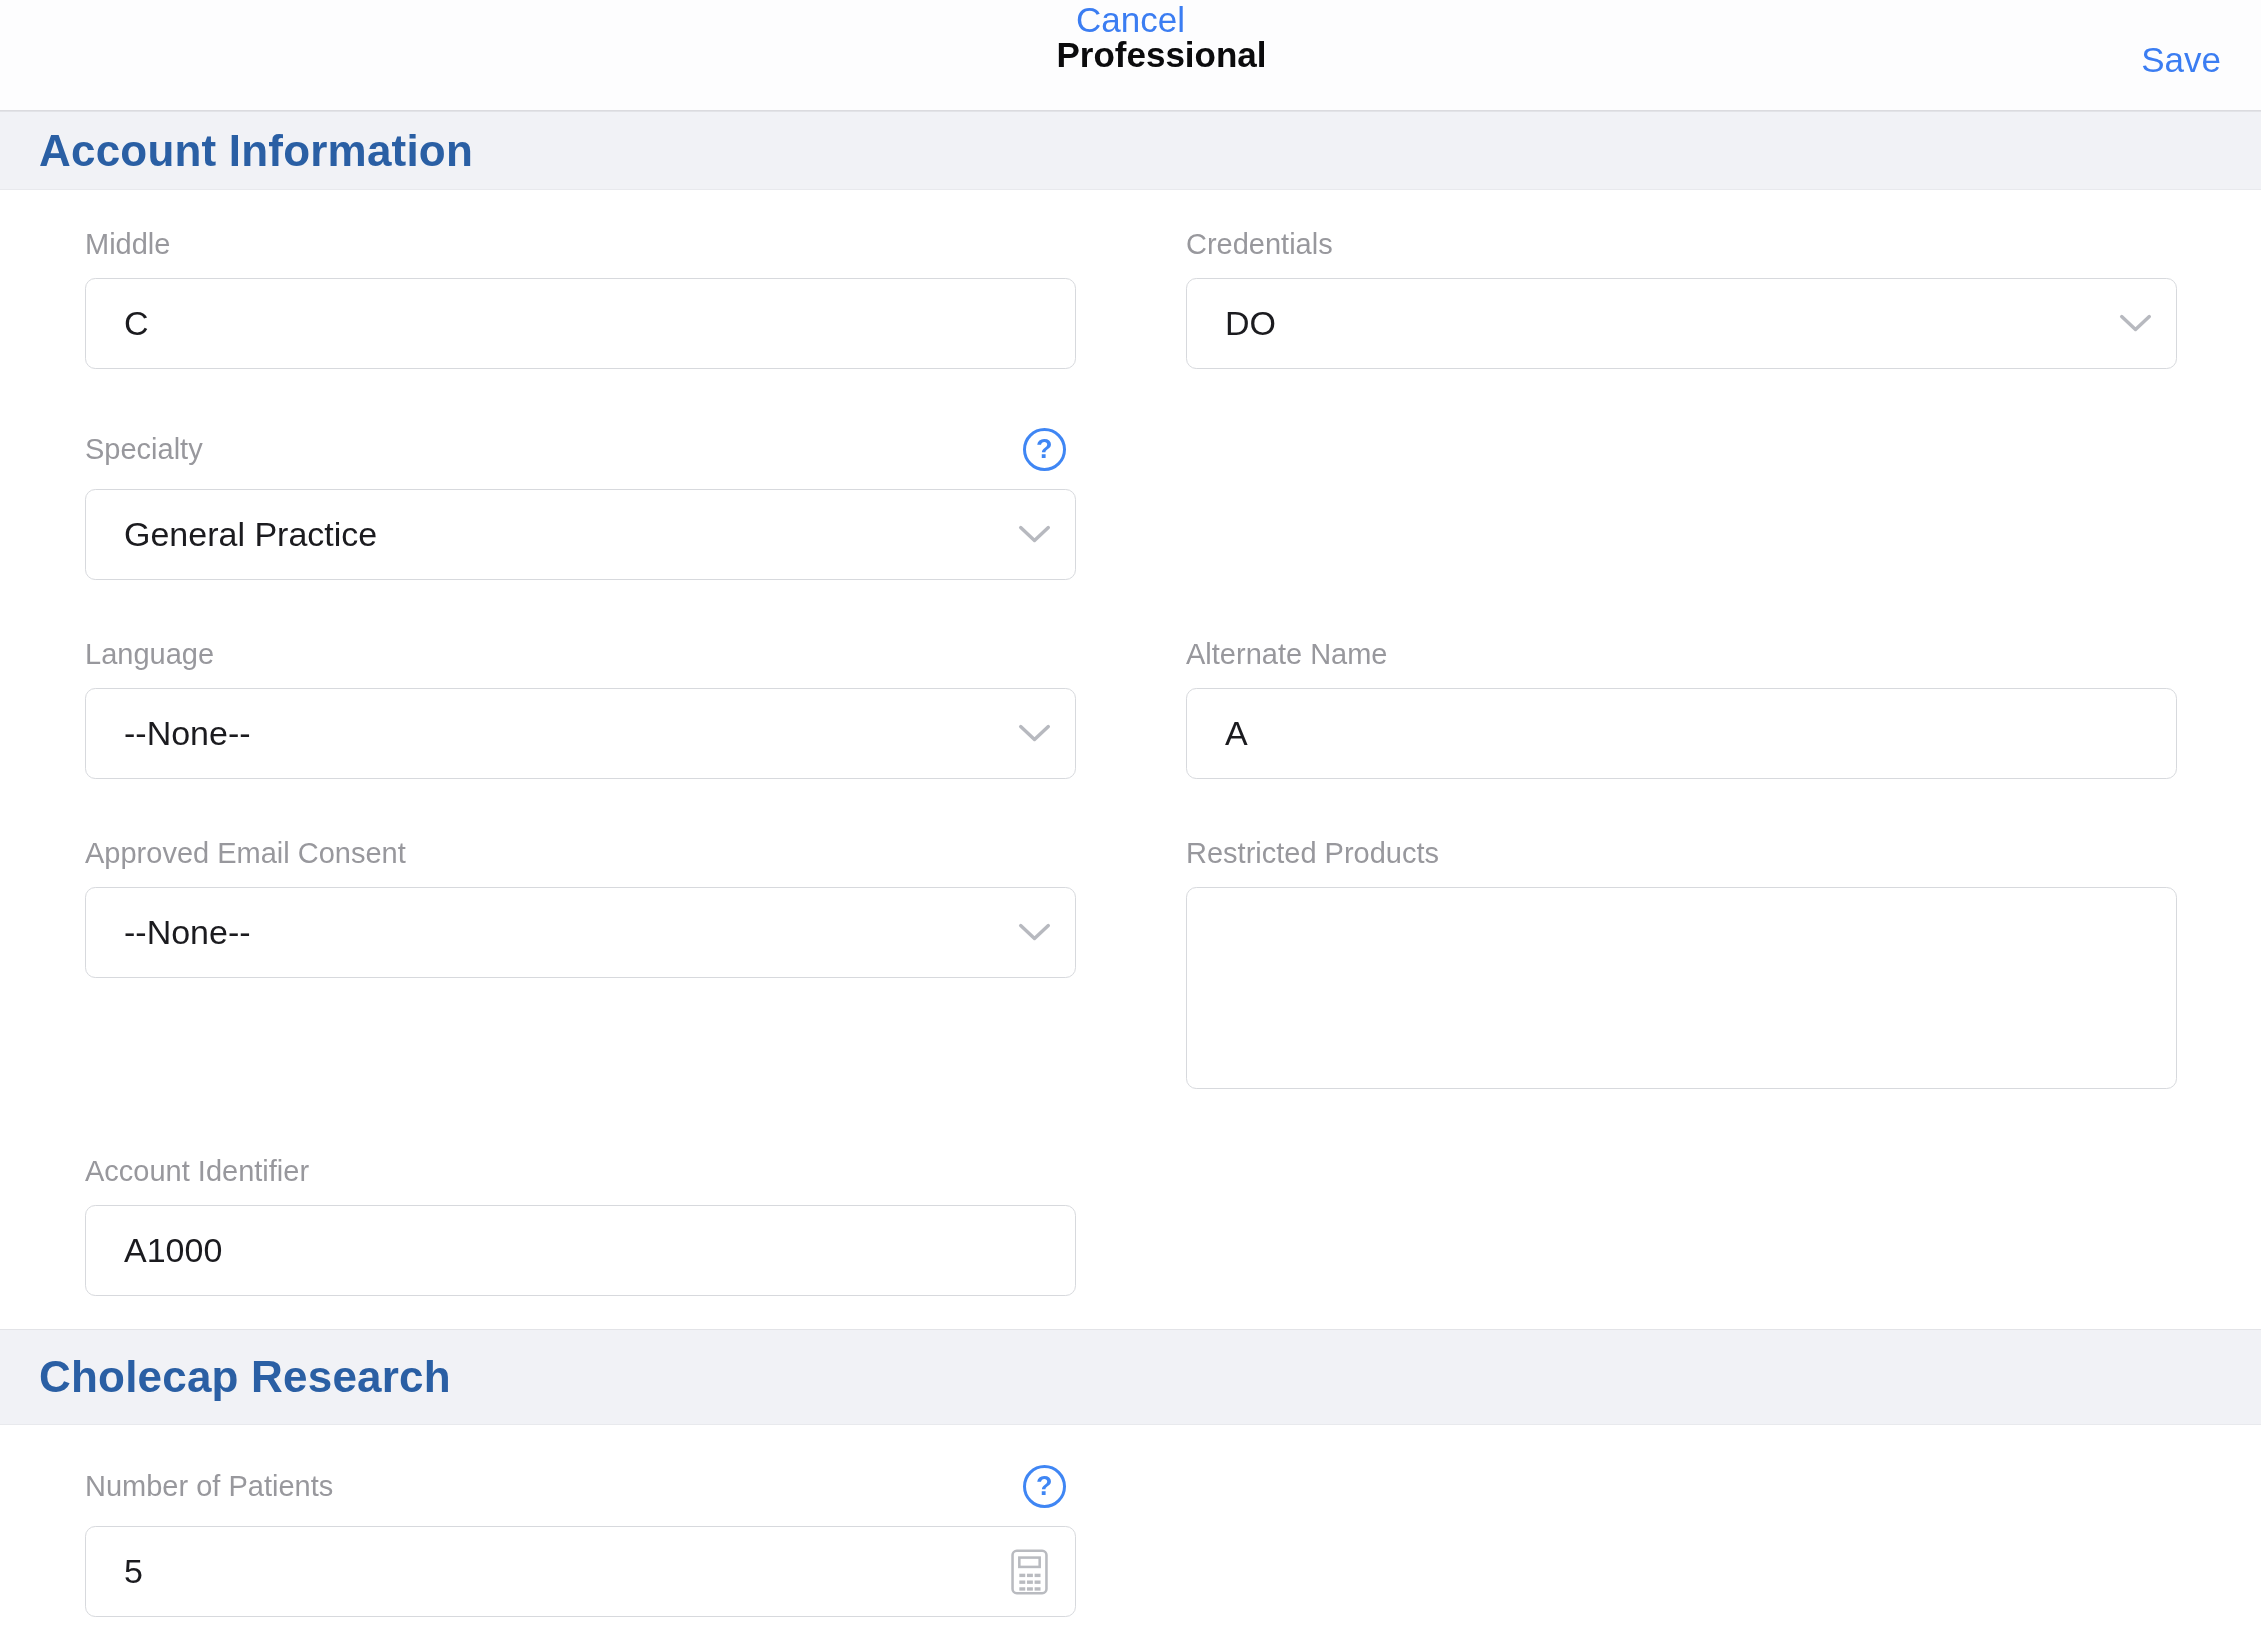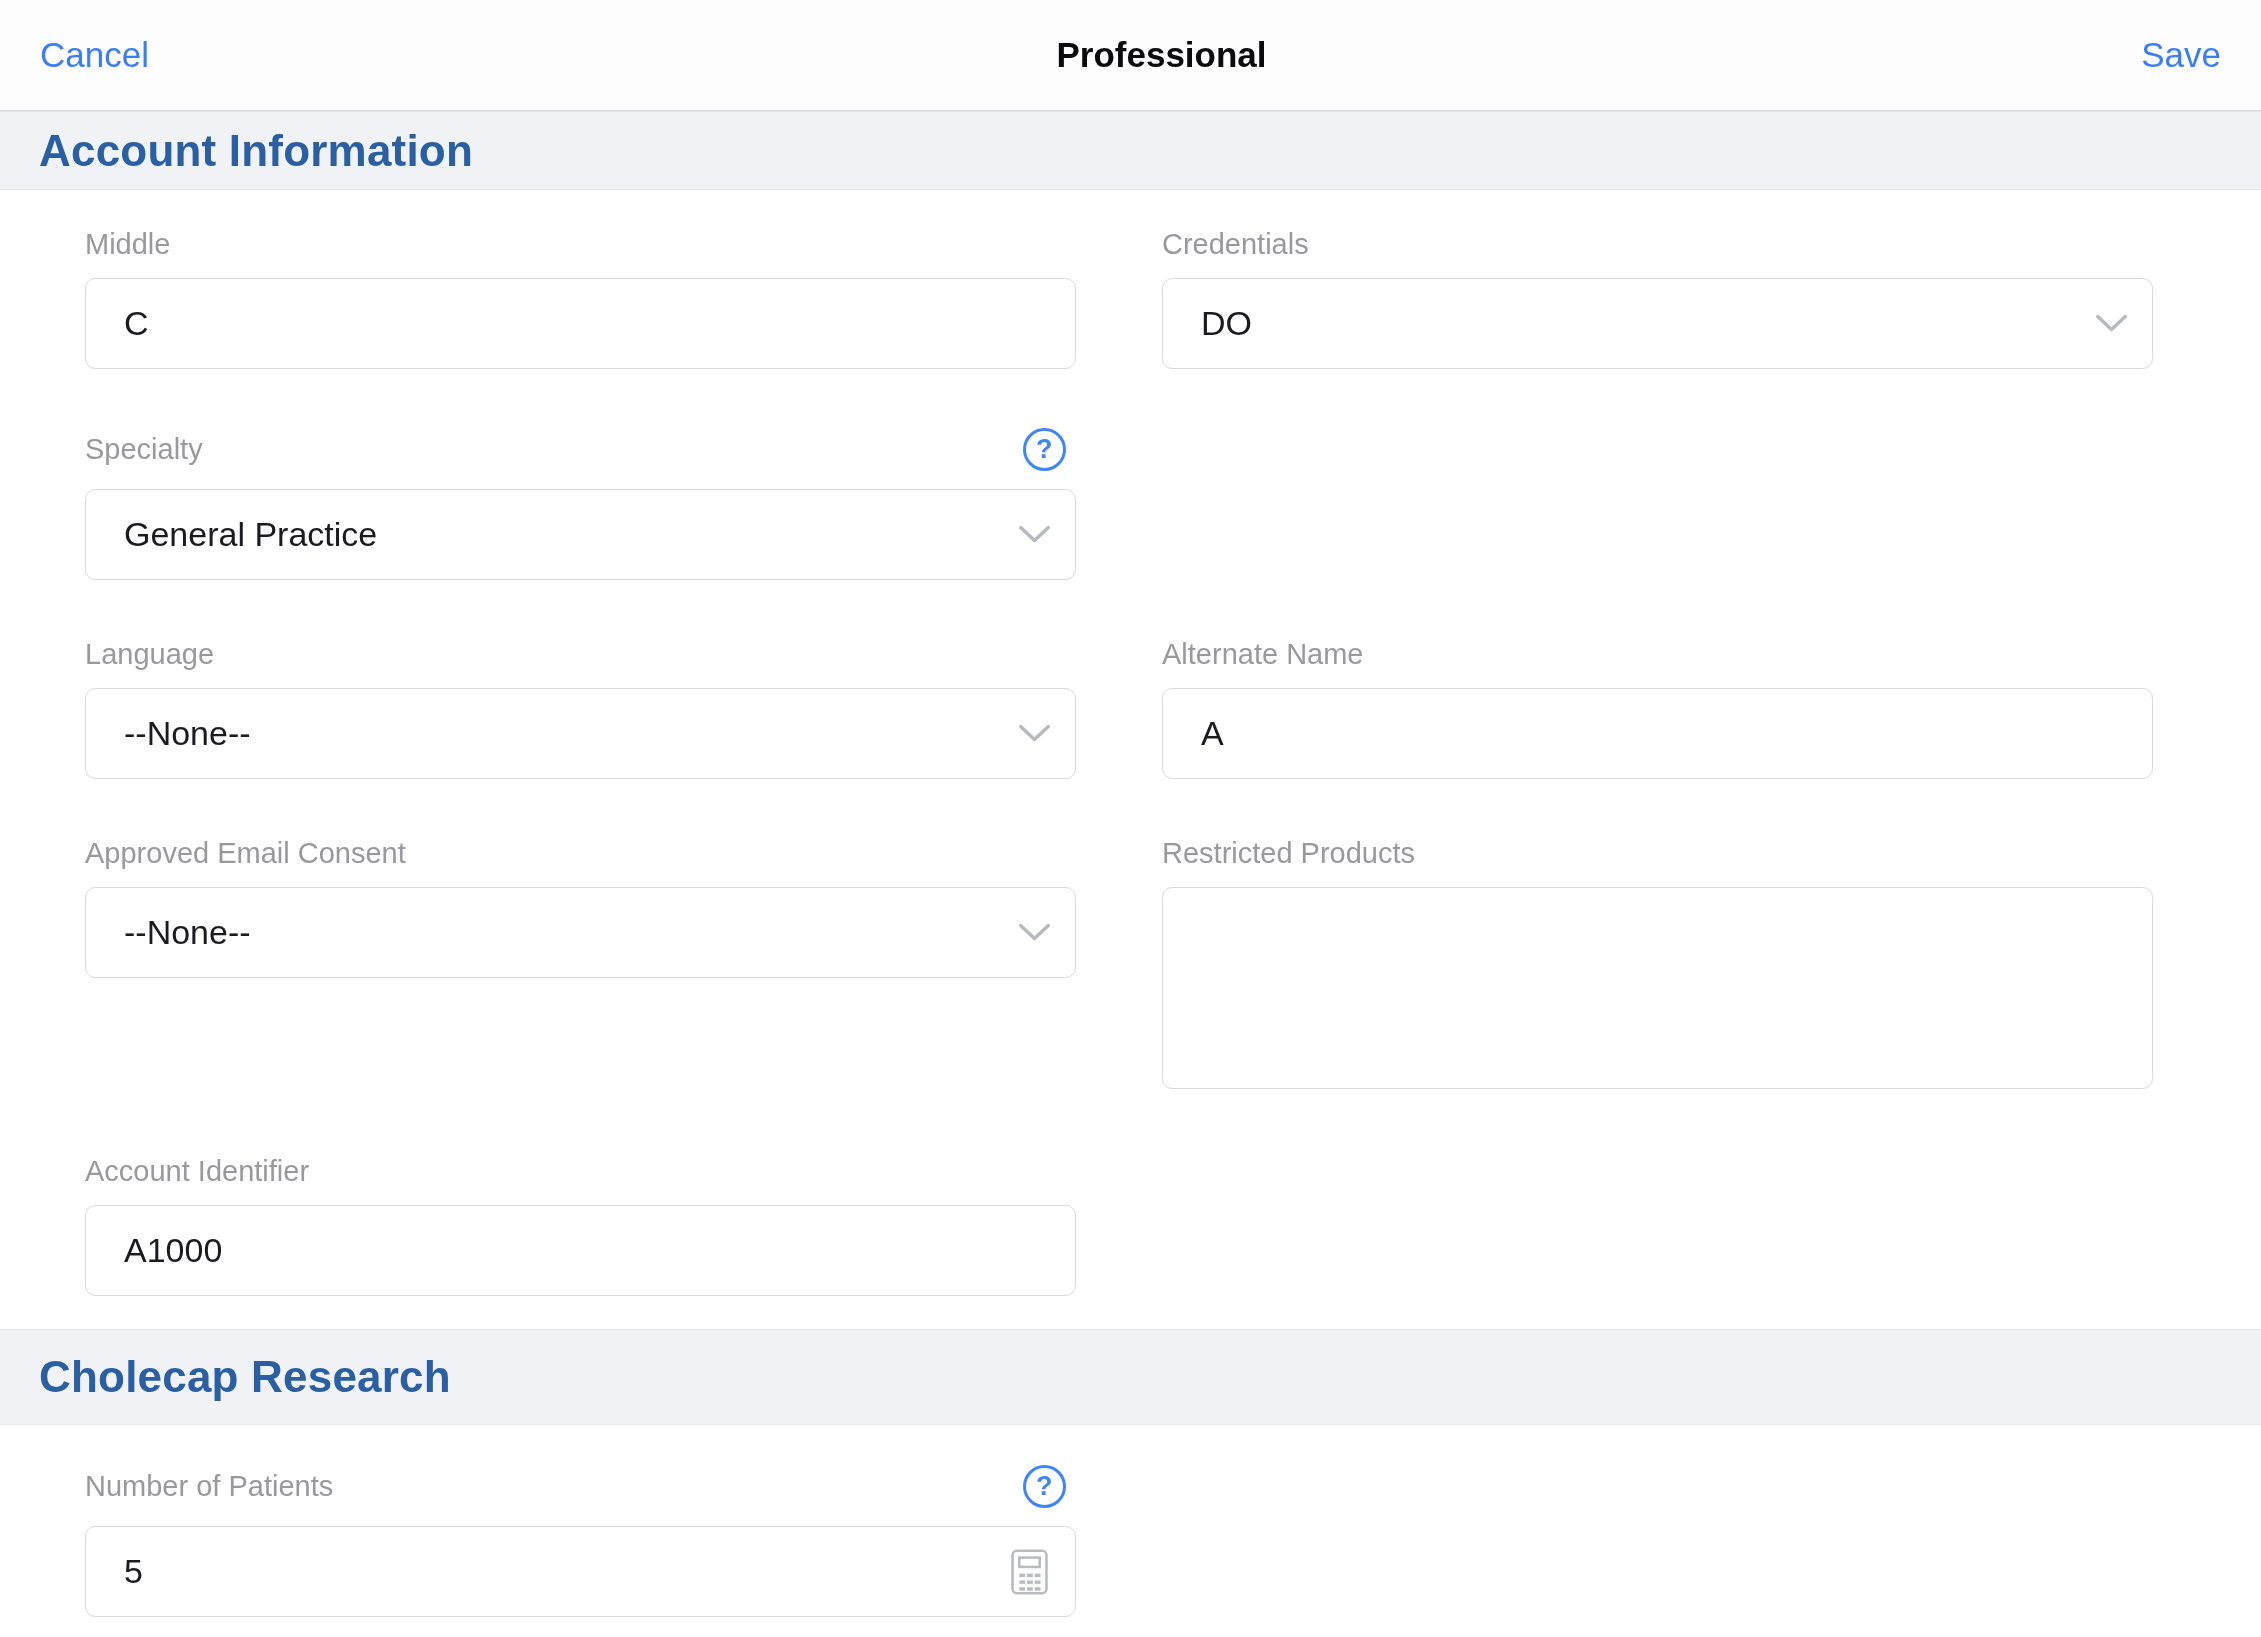--- a/index.html
+++ b/index.html
@@ -14,20 +14,21 @@
   
   .navbar {
     height:111px;
     background:#fdfdfe;
     border-bottom:1.7px solid #dbdbdf;
     display:flex;
     align-items:center;
     padding:0 40px;
     position:relative;
     box-sizing:border-box;
+    flex-direction:column;
   }
   .nav-btn {
     font-size:35px;
     color:#3b7df2;
     cursor:pointer;
     background:none; border:none; padding:0;
     font-family:inherit;
   }
   .nav-save { margin-left:auto; }
   .nav-title {
@@ -56,21 +57,21 @@
   .band-title {
     font-size:44px;
     font-weight:700;
     color:#2a5fa4;
     letter-spacing:0.2px;
   }
 
   
   .row {
     display:flex;
-    column-gap:86px;
+    column-gap:110px;
     padding-left:85px;
     align-items:flex-start;
   }
   .col { width:991px; }
   .mt-first { margin-top:39px; }
   .mt-row   { margin-top:59px; }
   .mt-row5  { margin-top:64px; }
   .mt-row6  { margin-top:40px; }
 
   .label-row {

